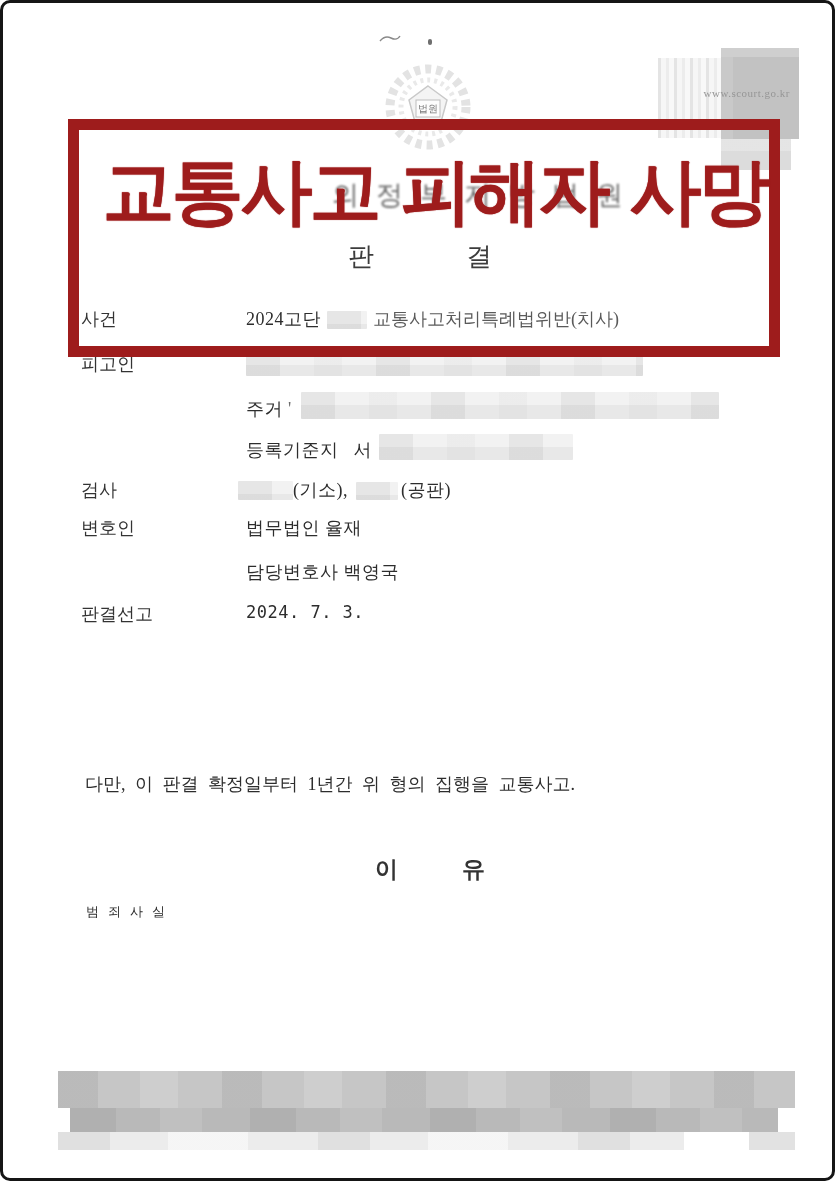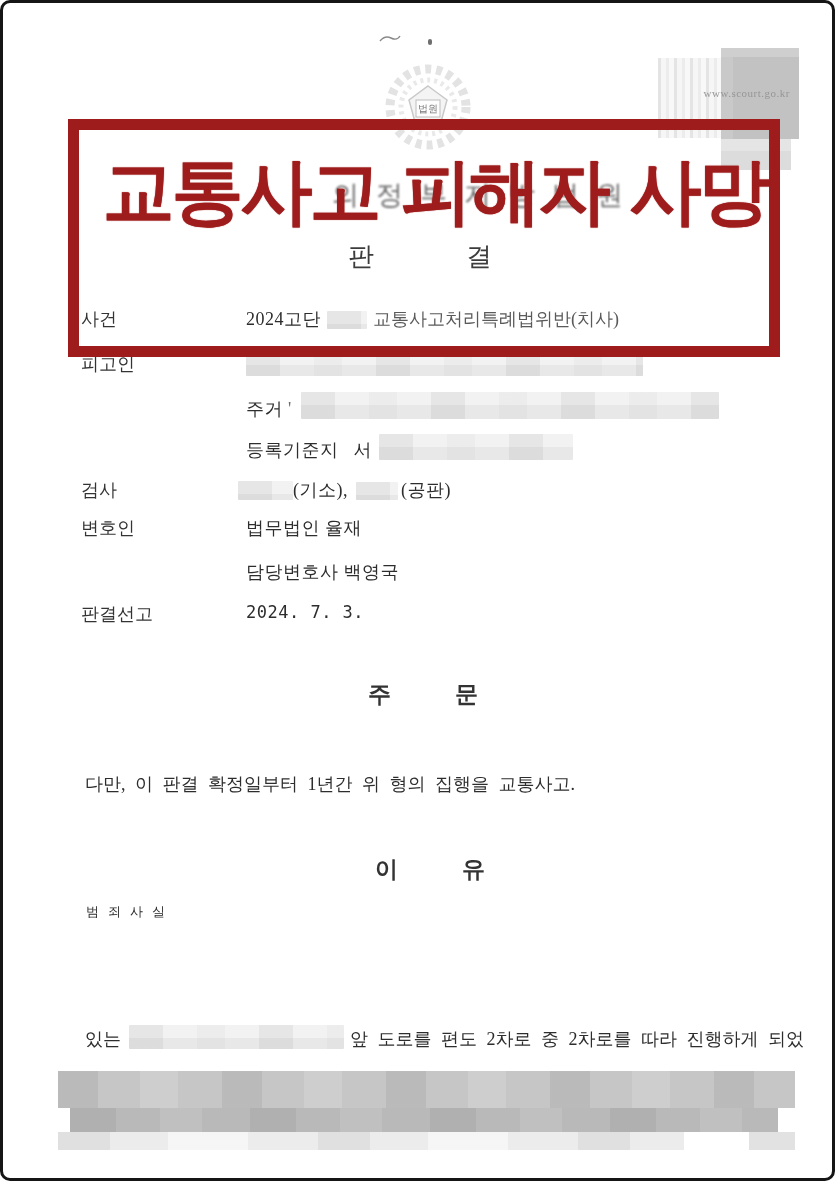--- a/index.html
+++ b/index.html
@@ -134,31 +134,27 @@
 
   <div class="row">
     <span class="val" style="top:557px">담당변호사 백영국</span>
   </div>
 
   <div class="row">
     <span class="lbl" style="top:599px">판결선고</span>
     <span class="val" style="top:599px;font-family:'DejaVu Sans Mono','Liberation Mono',monospace;font-size:17px">2024. 7. 3.</span>
   </div>
 
-  <div class="abs headctr" style="left:365px;top:676px">주문</div>
   <div class="abs bodyline" style="left:82px;top:769px">다만, 이 판결 확정일부터 1년간 위 형의 집행을 교통사고.</div>
 
   <div class="abs headctr" style="left:372px;top:851px">이유</div>
   <div class="abs crime-head" style="left:83px;top:900px">범죄사실</div>
 
 
 
-  <div class="abs bodyline" style="left:82px;top:1022px">
-    <span>있는</span><span class="mx" style="width:215px;height:24px;margin:0 6px 0 8px"></span><span>앞 도로를 편도 2차로 중 2차로를 따라 진행하게 되었</span>
-  </div>
 
   <div class="abs bm">
     <div class="bm1"></div>
     <div class="bm2"></div>
     <div class="bm3"></div>
     <div class="bm4"></div>
   </div>
 
   <div class="abs ov-box"></div>
   <div class="abs ov-text">

